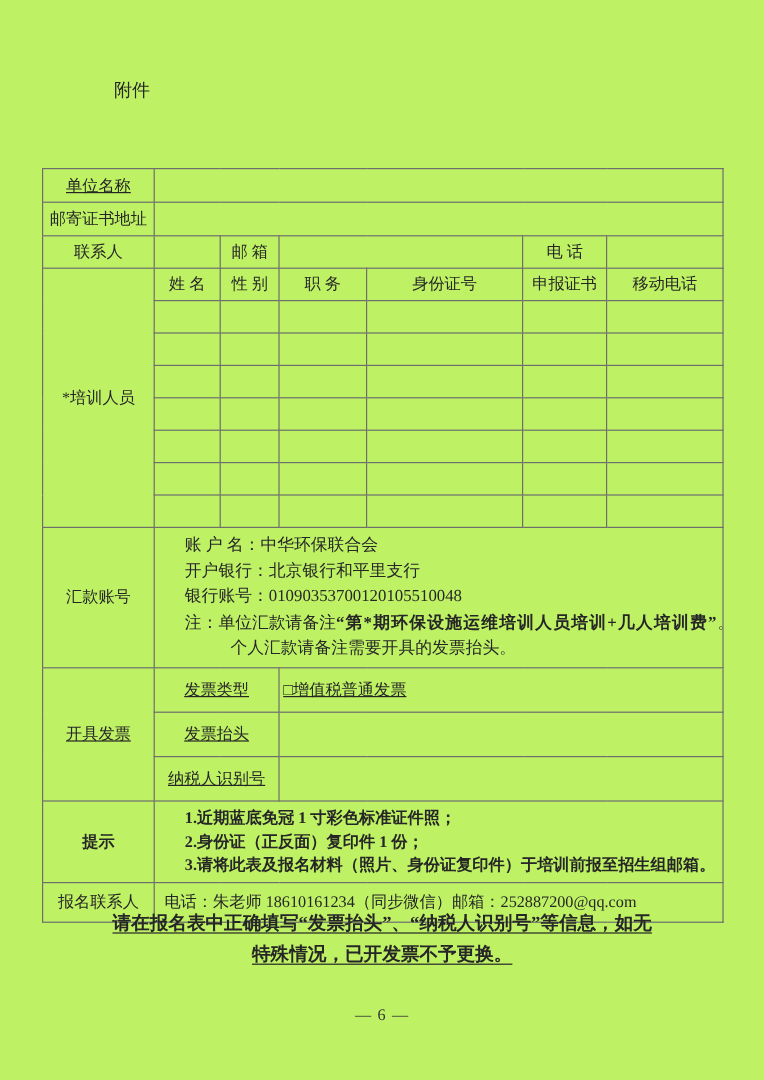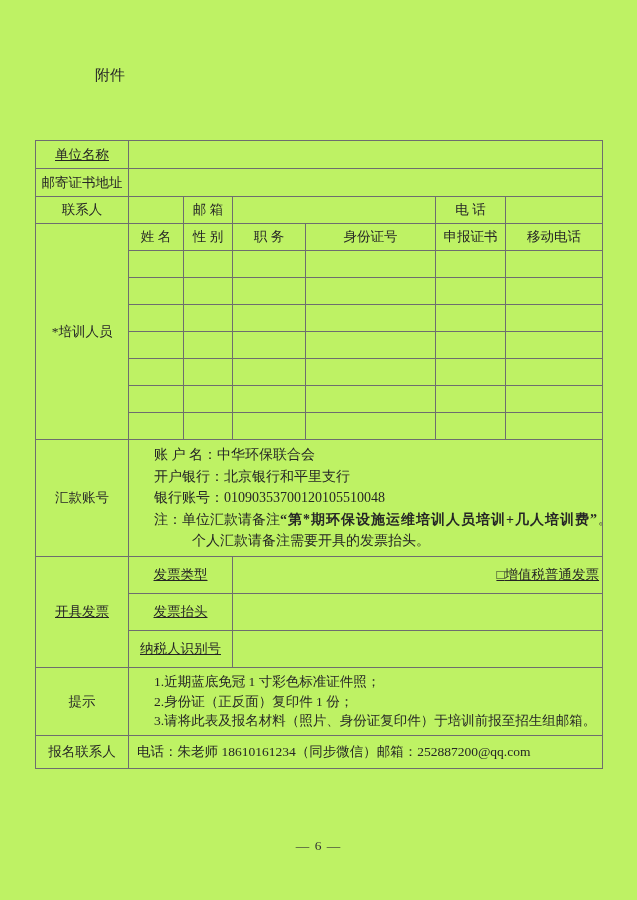--- a/index.html
+++ b/index.html
@@ -22,28 +22,28 @@
   td{border:1px solid #6e6e6e;font-size:13.5px;padding:0 3px;
      vertical-align:middle;overflow:hidden;}
   .lbl{text-align:center;}
   .r-unit td{height:27px;text-decoration:underline;}
   .r-addr td{height:27px;}
   .r-contact td{height:26px;}
   .r-thead td{height:26px;}
   .r-empty td{height:26px;}
   .r-remit td{height:110px;}
   .r-inv td{height:36px;text-decoration:underline;}
-  .r-tips td{height:61px;}
+  .r-tips td{height:61px;font-weight:bold;}
   .r-regc td{height:32px;}
   .content{padding:3px 25px;vertical-align:middle;}
   .remit-line{line-height:21.5px;font-size:14px;white-space:nowrap;}
   .remit-note b{letter-spacing:1px;}
   .indent{padding-left:38px;}
   .tips-line{line-height:19.5px;font-size:13.5px;white-space:nowrap;}
-  .center{text-align:right;}
+  .center{text-align:left;}
   .contact-line{font-size:13.5px;padding-left:8px;}
   .footer-note{position:absolute;top:757px;left:0;right:0;text-align:center;
     font-weight:bold;font-size:15.5px;line-height:26px;}
   .footer-note .u{text-decoration:underline;text-underline-offset:3px;}
   .page-number{position:absolute;top:838px;left:0;right:0;text-align:center;
     font-size:13.5px;letter-spacing:1px;color:#333;}
 </style>
 </head>
 <body>
 
@@ -175,16 +175,20 @@
           <div class="tips-line">3.请将此表及报名材料（照片、身份证复印件）于培训前报至招生组邮箱。</div>
         </td>
       </tr>
       <tr class="r-regc">
         <td class="lbl">报名联系人</td>
         <td colspan="6" class="contact-line">电话：朱老师 18610161234（同步微信）邮箱：252887200@qq.com</td>
       </tr>
     </tbody>
   </table>
 
+  <div class="footer-note">
+    <div><span class="u">请在报名表中正确填写“发票抬头”、“纳税人识别号”等信息，如无</span></div>
+    <div><span class="u">特殊情况，已开发票不予更换。</span></div>
+  </div>
 
   <div class="page-number">— 6 —</div>
 
 </div>
 
 </body></html>

